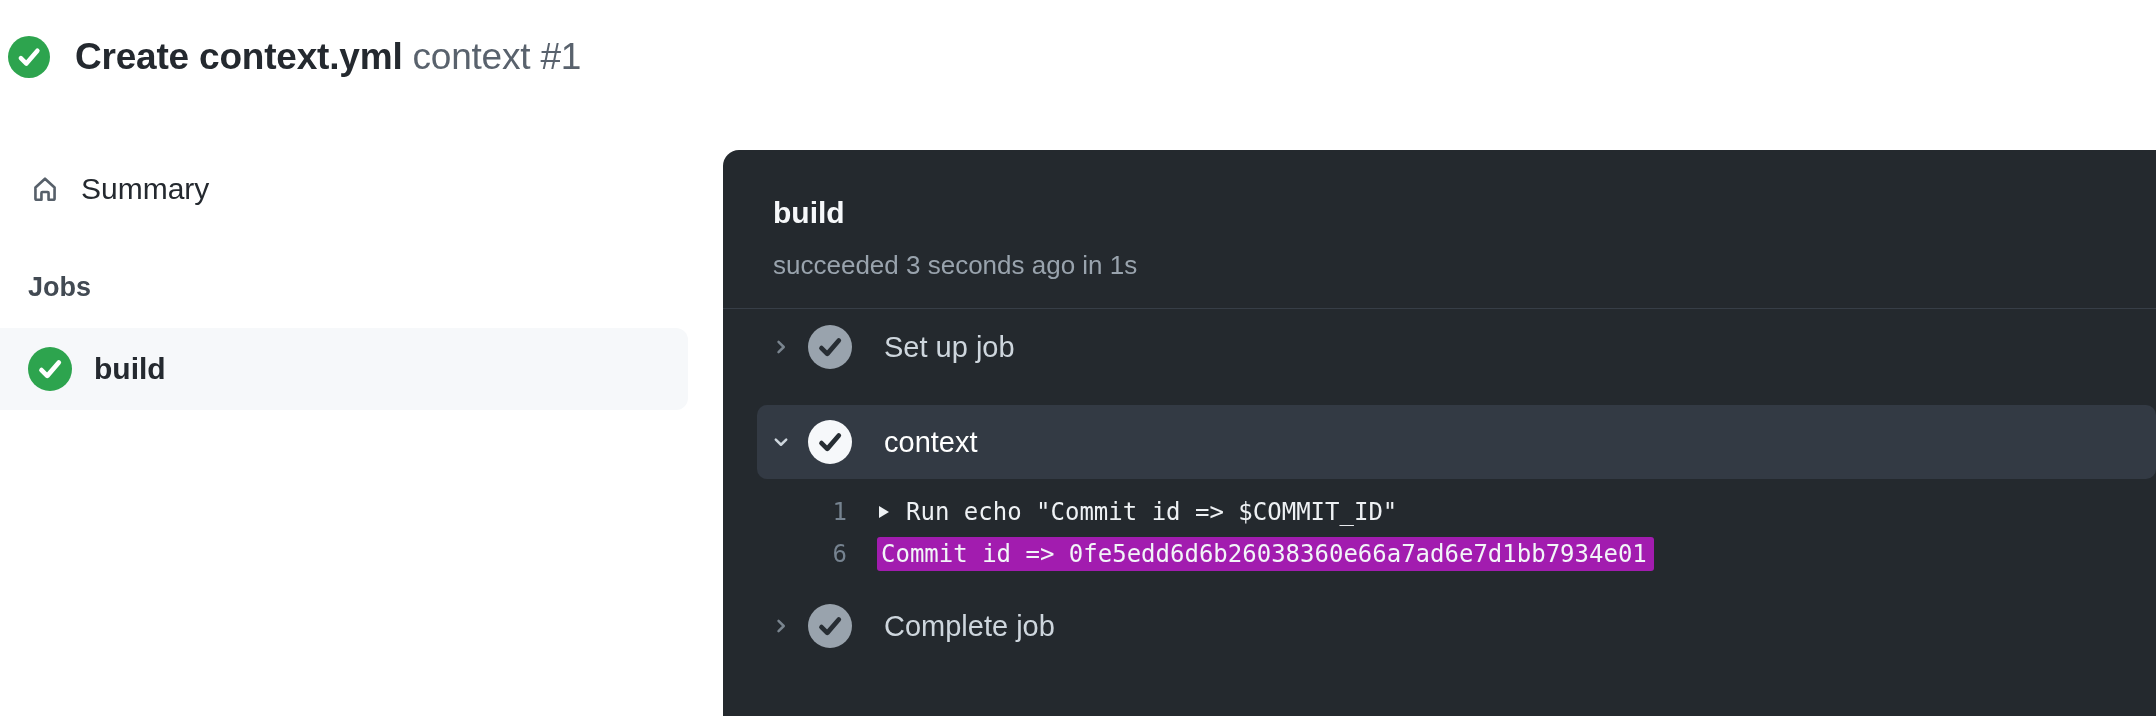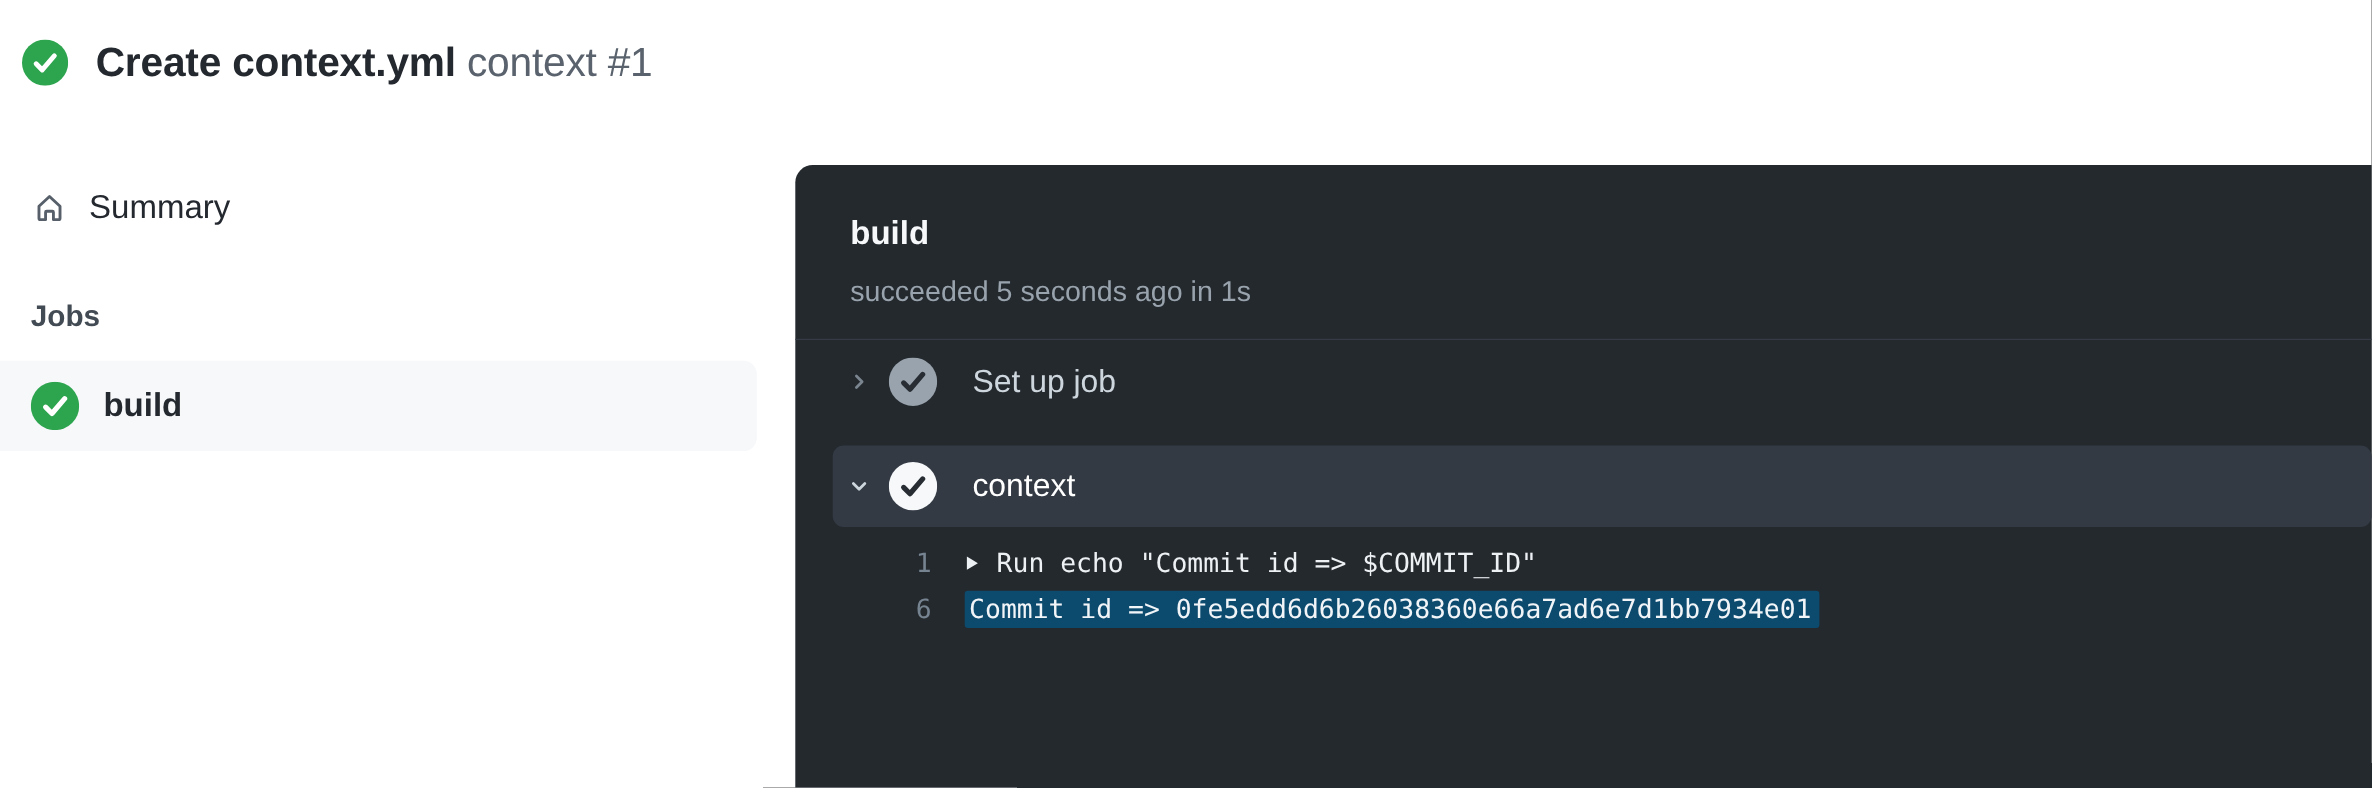--- a/index.html
+++ b/index.html
@@ -4,21 +4,21 @@
 <style>
   html,body{margin:0;padding:0;}
   body{
     width:2156px;height:716px;position:relative;overflow:hidden;
     background:#ffffff;
     font-family:"Liberation Sans",sans-serif;
     -webkit-font-smoothing:antialiased;
   }
 
   
-  .title-row{position:absolute;left:20px;top:36px;display:flex;align-items:center;}
+  .title-row{position:absolute;left:8px;top:36px;display:flex;align-items:center;}
   .title-check{width:42px;height:42px;flex:0 0 42px;}
   .page-title{margin:0 0 0 25px;font-size:37px;font-weight:700;color:#24292f;letter-spacing:-0.2px;}
   .page-title .run-suffix{font-weight:400;color:#59626d;margin-left:10px;}
 
   
   .summary-item{position:absolute;left:30px;top:160px;height:58px;display:flex;align-items:center;cursor:pointer;}
   .summary-item .home-icon{width:30px;height:30px;}
   .summary-label{margin-left:21px;font-size:30px;font-weight:400;color:#24292f;}
   .jobs-header{position:absolute;left:28px;top:272px;font-size:27px;font-weight:700;color:#424a53;}
   .job-row{
@@ -50,21 +50,21 @@
   }
   .step-row.expanded .chev{margin-left:13px;}
   .step-row.expanded .step-label{color:#ffffff;}
 
   .log-lines{margin-top:13px;font-family:"DejaVu Sans Mono",monospace;font-size:24px;}
   .log-line{height:40px;display:flex;align-items:center;}
   .log-line + .log-line{margin-top:2px;}
   .log-num{width:124px;text-align:right;color:#768390;flex:0 0 124px;cursor:pointer;}
   .log-content{margin-left:30px;color:#eef1f4;white-space:pre;display:flex;align-items:center;}
   .expand-run-icon{display:inline-block;width:14px;height:18px;margin-right:15px;cursor:pointer;}
-  .hl{background:#0c4a6e;border-radius:3px;padding:3px 7px 3px 4px;color:#f2f5f8;}
+  .hl{background:#a21caf;border-radius:3px;padding:3px 7px 3px 4px;color:#f2f5f8;}
 
   .step-row.complete{margin-top:15px;height:74px;}
 </style>
 </head>
 <body>
 
 <div class="title-row">
   <svg class="title-check" viewBox="0 0 16 16">
     <circle cx="8" cy="8" r="8" fill="#2da44e"></circle>
     <path d="M4.9 8.4 L7 10.5 L11.2 5.6" fill="none" stroke="#ffffff" stroke-width="1.7" stroke-linecap="round" stroke-linejoin="round"></path>
@@ -86,21 +86,21 @@
     <circle cx="8" cy="8" r="8" fill="#2da44e"></circle>
     <path d="M4.9 8.4 L7 10.5 L11.2 5.6" fill="none" stroke="#ffffff" stroke-width="1.7" stroke-linecap="round" stroke-linejoin="round"></path>
   </svg>
   <span class="job-row-label">build</span>
 </div>
 
 <div class="log-panel">
 
   <div class="panel-header">
     <h2 class="panel-job-title">build</h2>
-    <p class="panel-status-line">succeeded 5 seconds ago in 1s</p>
+    <p class="panel-status-line">succeeded 3 seconds ago in 1s</p>
   </div>
 
   <div class="step-row collapsed">
     <svg class="chev" viewBox="0 0 16 16">
       <path d="M6.2 4.2 L10 8 L6.2 11.8" fill="none" stroke="#7a858f" stroke-width="1.8" stroke-linecap="round" stroke-linejoin="round"></path>
     </svg>
     <svg class="step-check" viewBox="0 0 16 16">
       <circle cx="8" cy="8" r="8" fill="#99a3ad"></circle>
       <path d="M4.9 8.4 L7 10.5 L11.2 5.6" fill="none" stroke="#272d33" stroke-width="1.7" stroke-linecap="round" stroke-linejoin="round"></path>
     </svg>
@@ -124,14 +124,24 @@
       <span class="log-content"><svg class="expand-run-icon" viewBox="0 0 14 18">
             <path d="M2 3 L12 9 L2 15 Z" fill="#eef1f4"></path>
           </svg><span>Run echo "Commit id =&gt; $COMMIT_ID"</span></span>
     </div>
     <div class="log-line">
       <span class="log-num">6</span>
       <span class="log-content"><span class="hl">Commit id =&gt; 0fe5edd6d6b26038360e66a7ad6e7d1bb7934e01</span></span>
     </div>
   </div>
 
+  <div class="step-row collapsed complete">
+    <svg class="chev" viewBox="0 0 16 16">
+      <path d="M6.2 4.2 L10 8 L6.2 11.8" fill="none" stroke="#7a858f" stroke-width="1.8" stroke-linecap="round" stroke-linejoin="round"></path>
+    </svg>
+    <svg class="step-check" viewBox="0 0 16 16">
+      <circle cx="8" cy="8" r="8" fill="#99a3ad"></circle>
+      <path d="M4.9 8.4 L7 10.5 L11.2 5.6" fill="none" stroke="#272d33" stroke-width="1.7" stroke-linecap="round" stroke-linejoin="round"></path>
+    </svg>
+    <span class="step-label">Complete job</span>
+  </div>
 
 </div>
 
 </body></html>

